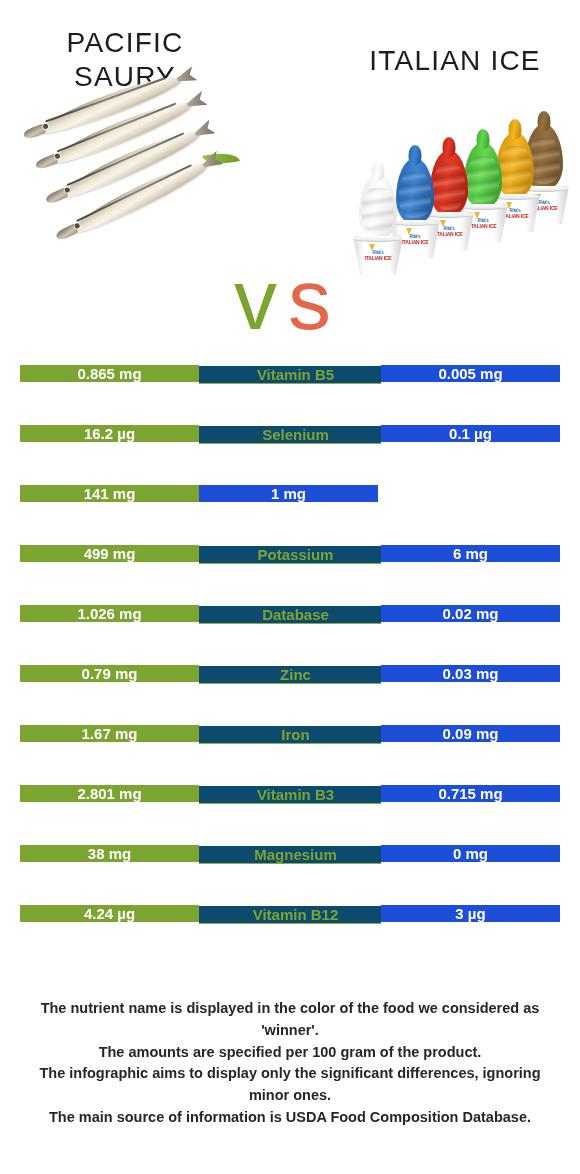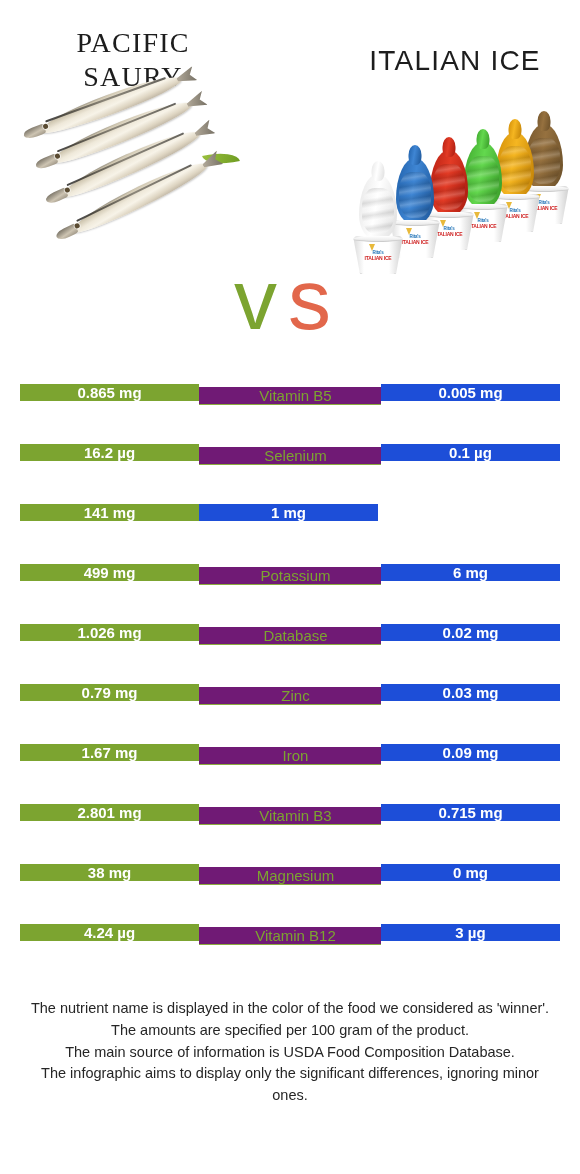--- a/index.html
+++ b/index.html
@@ -26,24 +26,23 @@
     font-weight: 300;
     font-size: 28px;
     letter-spacing: 1.2px;
     color: #1d1d1d;
     text-align: center;
     line-height: 1.22;
     text-transform: uppercase;
     -webkit-text-stroke: 0.01px #1d1d1d;
   }
   .title-left {
-    left: 8px;
+    left: 0;
     top: 26px;
     width: 250px;
-    font-family: Liberation Serif, serif;
   }
   .title-right {
     left: 330px;
     top: 44px;
     width: 250px;
   }
 
   
   .visual-row {
     position: relative;
@@ -218,60 +217,60 @@
   
   .table {
     position: absolute;
     left: 20px;
     top: 345px;
     width: 540px;
   }
   .row {
     display: flex;
     height: 60px;
-    align-items: flex-end;
+    align-items: center;
   }
   .cell {
     display: flex;
     align-items: center;
     justify-content: center;
     font-size: 15px;
     font-weight: 600;
     box-sizing: border-box;
   }
   .cell-left, .cell-right {
     width: 179px;
     color: #ffffff;
     border-bottom: 4px solid #ffffff;
   }
   .cell-left  { background: #7ca430; }
   .cell-right { background: #1d4ed8; }
   .cell-mid {
     width: 182px;
-    background: #701a75;
+    background: #0c4a6e;
     border-bottom: 1px solid #8aab3e;
-    font-weight: 400;
+    font-weight: 700;
     font-size: 15px;
     padding-left: 11px;
   }
   .winner-green { color: #7ca430; }
 
   
   .footer {
     position: absolute;
     left: 30px;
     top: 998px;
     width: 520px;
     text-align: center;
     font-size: 14.5px;
     line-height: 1.5;
     color: #262626;
     font-weight: 400;
   }
-  .footer p { margin: 0; }
+  .footer p { margin: 0; font-weight: bold; }
 </style>
 </head>
 <body>
 
 <div class="header">
   <div class="food-title title-left">
     <span>PACIFIC</span><br>
     <span>SAURY</span>
   </div>
   <div class="food-title title-right">
@@ -442,15 +441,15 @@
     <div class="cell cell-left">4.24 µg</div>
     <div class="cell cell-mid winner-green">Vitamin B12</div>
     <div class="cell cell-right">3 µg</div>
   </div>
 
 </div>
 
 <div class="footer">
   <p>The nutrient name is displayed in the color of the food we considered as 'winner'.</p>
   <p>The amounts are specified per 100 gram of the product.</p>
+  <p>The infographic aims to display only the significant differences, ignoring minor ones.</p>
   <p>The main source of information is USDA Food Composition Database.</p>
-  <p>The infographic aims to display only the significant differences, ignoring minor ones.</p>
 </div>
 
 </body></html>

